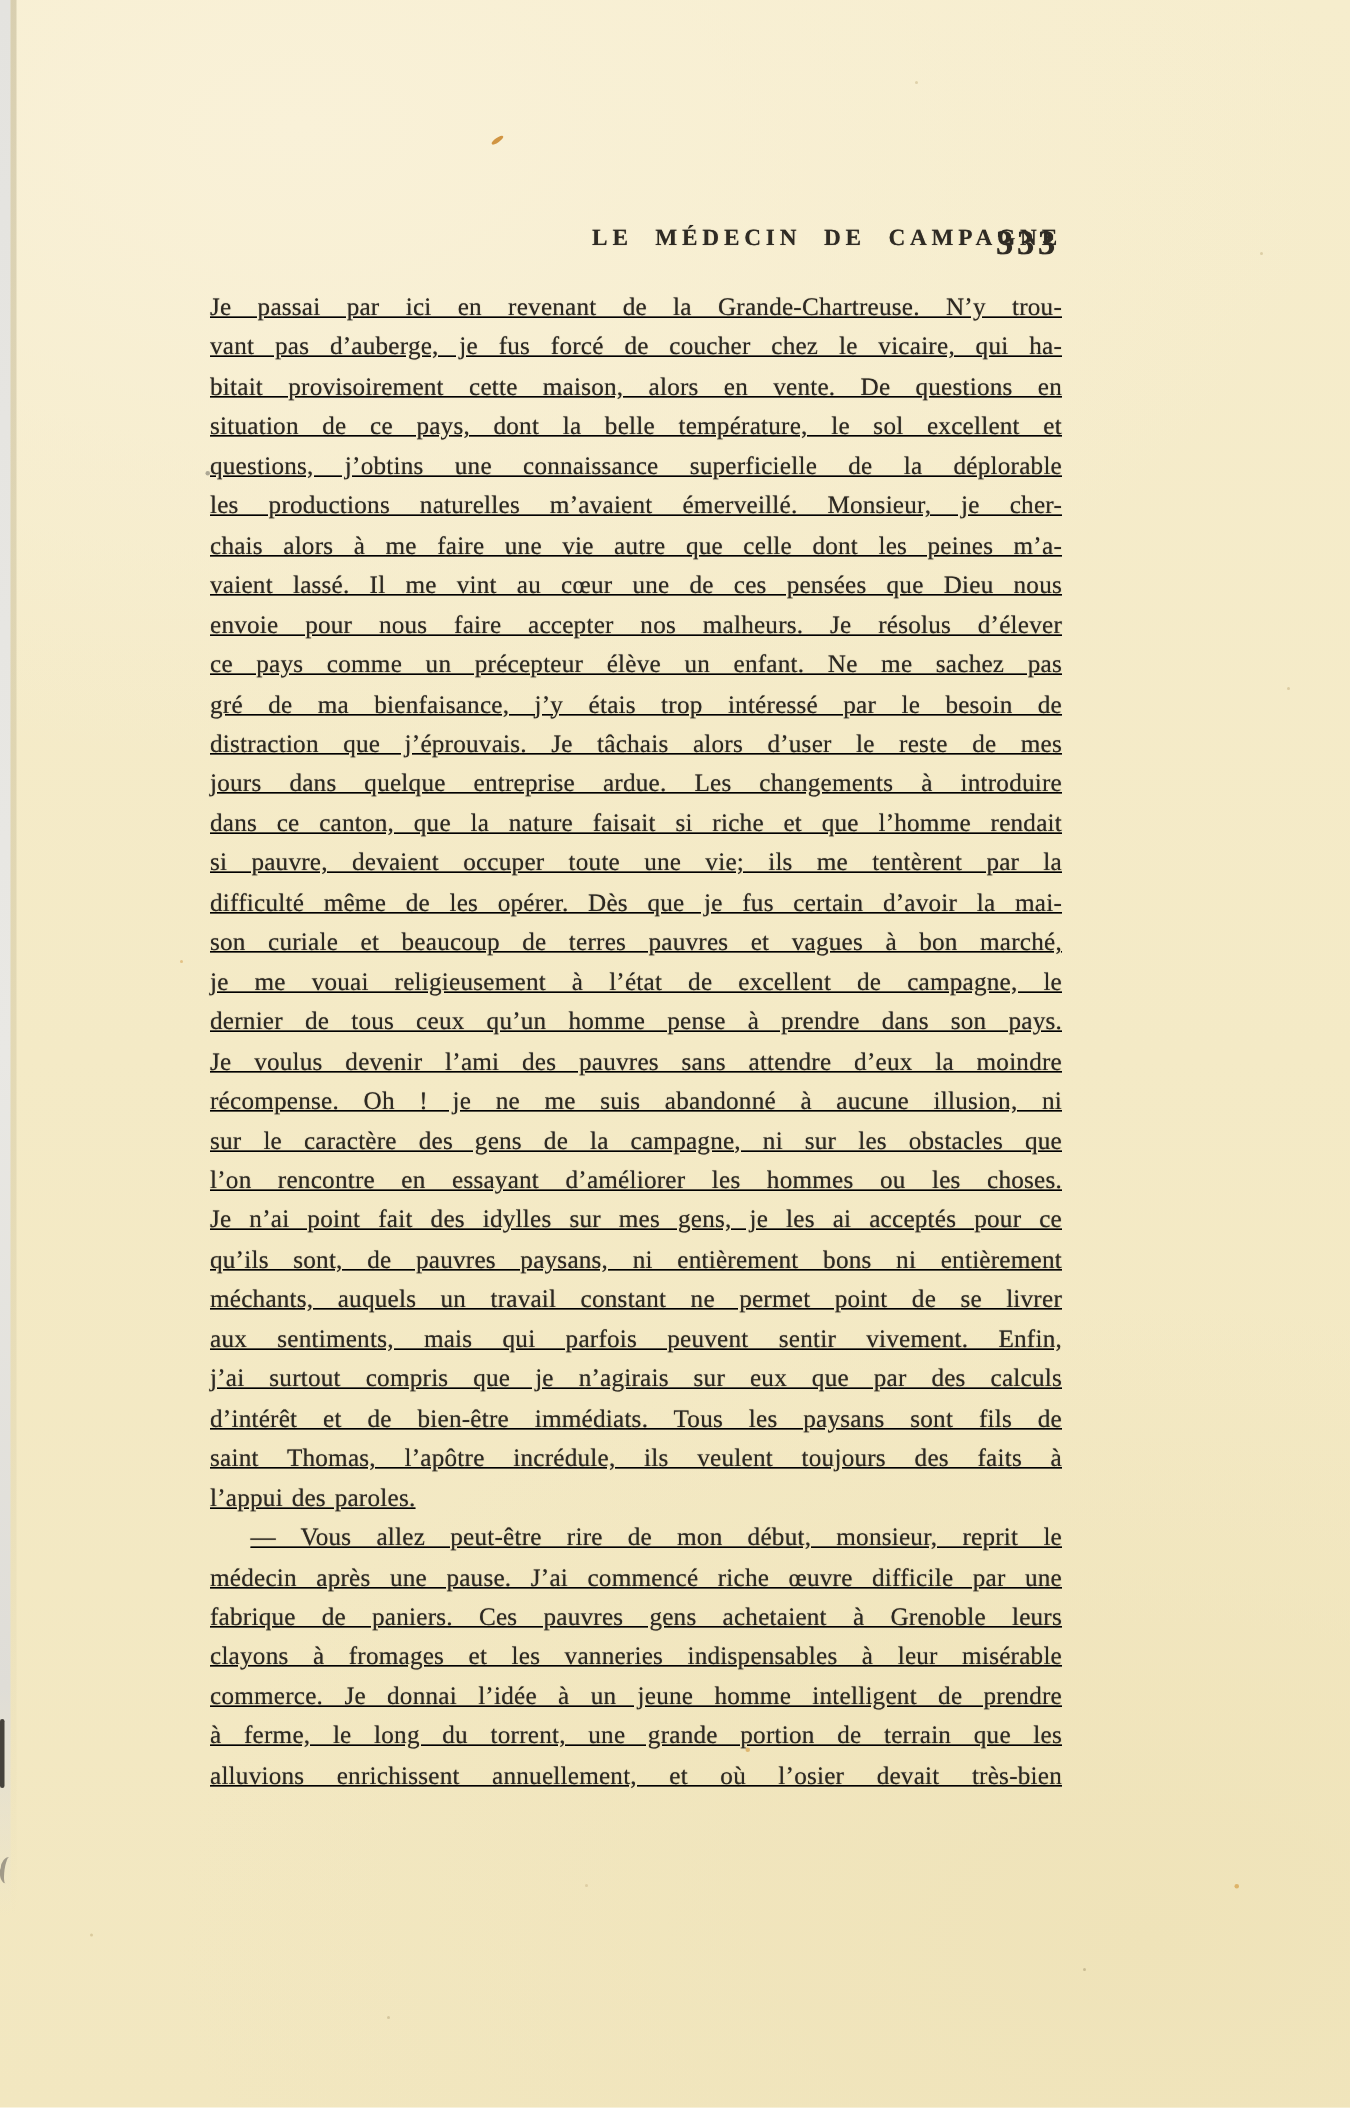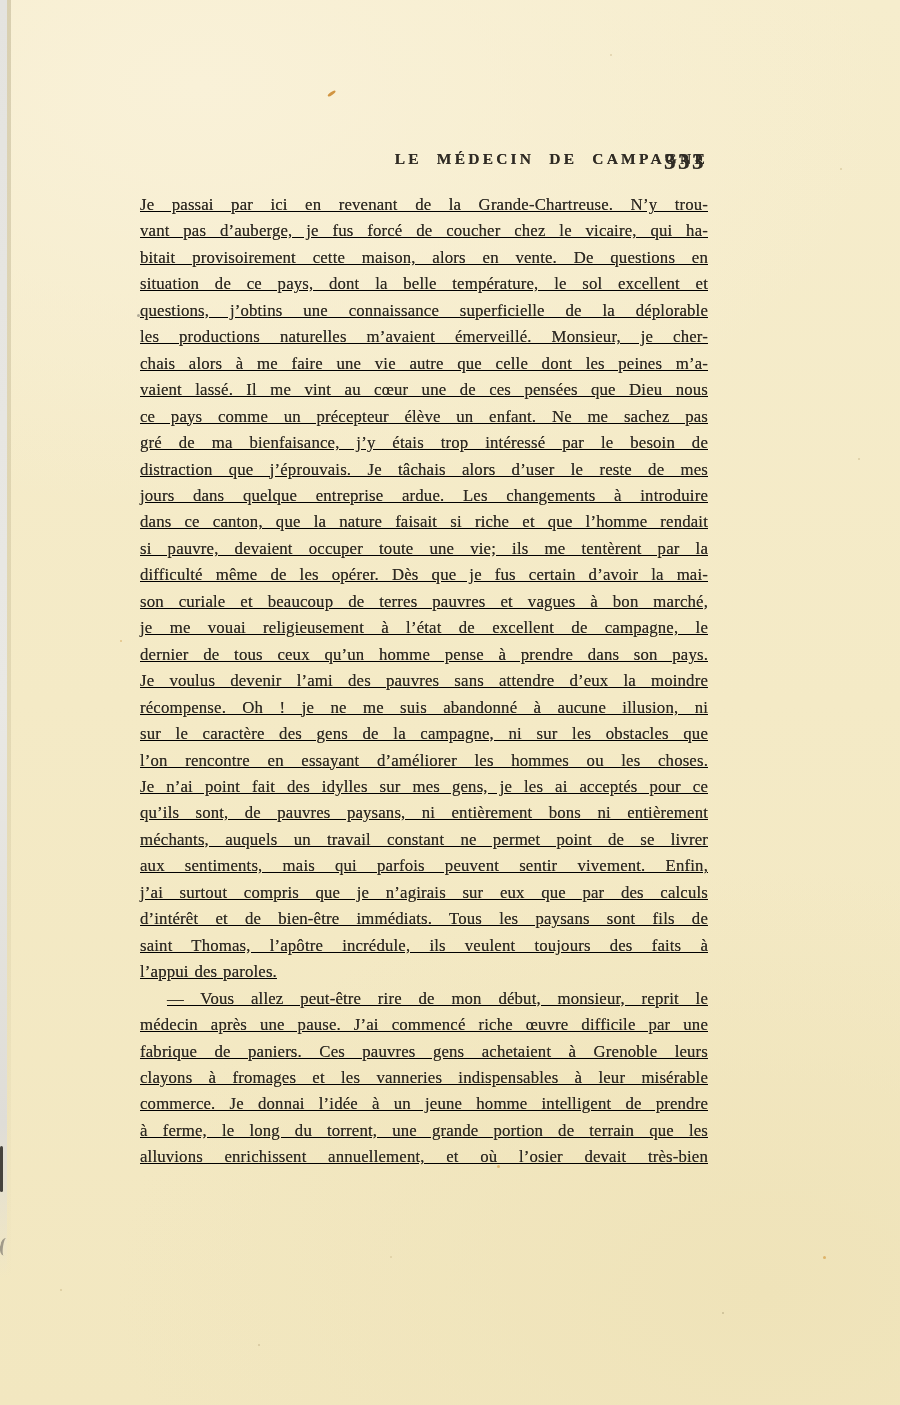--- a/index.html
+++ b/index.html
@@ -89,20 +89,21 @@
   <div class="page-text">
 
   <div class="line">Je passai par ici en revenant de la Grande-Chartreuse. N’y trou-</div>
       <div class="line">vant pas d’auberge, je fus forcé de coucher chez le vicaire, qui ha-</div>
       <div class="line">bitait provisoirement cette maison, alors en vente. De questions en</div>
       <div class="line">situation de ce pays, dont la belle température, le sol excellent et</div>
       <div class="line">questions, j’obtins une connaissance superficielle de la déplorable</div>
       <div class="line">les productions naturelles m’avaient émerveillé. Monsieur, je cher-</div>
       <div class="line">chais alors à me faire une vie autre que celle dont les peines m’a-</div>
       <div class="line">vaient lassé. Il me vint au cœur une de ces pensées que Dieu nous</div>
+      <div class="line">envoie pour nous faire accepter nos malheurs. Je résolus d’élever</div>
       <div class="line">ce pays comme un précepteur élève un enfant. Ne me sachez pas</div>
       <div class="line">gré de ma bienfaisance, j’y étais trop intéressé par le besoin de</div>
       <div class="line">distraction que j’éprouvais. Je tâchais alors d’user le reste de mes</div>
       <div class="line">jours dans quelque entreprise ardue. Les changements à introduire</div>
       <div class="line">dans ce canton, que la nature faisait si riche et que l’homme rendait</div>
       <div class="line">si pauvre, devaient occuper toute une vie; ils me tentèrent par la</div>
       <div class="line">difficulté même de les opérer. Dès que je fus certain d’avoir la mai-</div>
       <div class="line">son curiale et beaucoup de terres pauvres et vagues à bon marché,</div>
       <div class="line">je me vouai religieusement à l’état de excellent de campagne, le</div>
       <div class="line">dernier de tous ceux qu’un homme pense à prendre dans son pays.</div>

